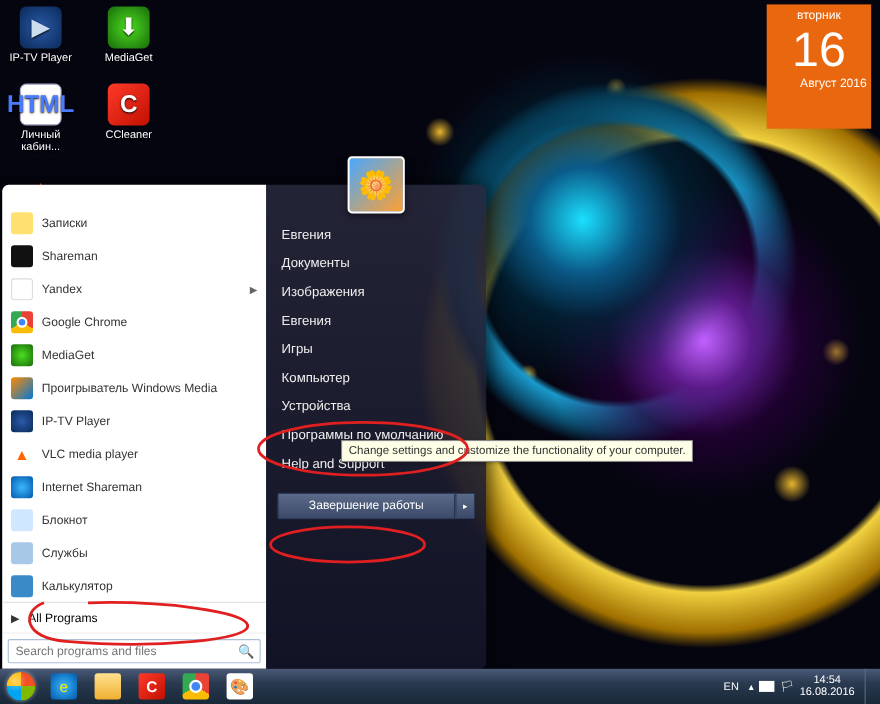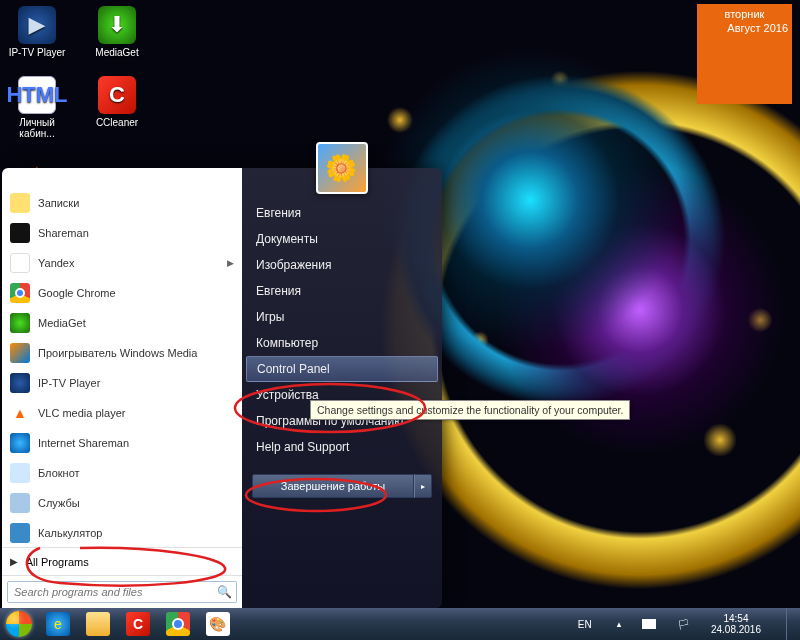--- a/index.html
+++ b/index.html
@@ -27,21 +27,21 @@
   
   .desktop-icons { position: absolute; top: 6px; left: 6px; display: flex; gap: 18px; flex-wrap: wrap; width: 200px; }
   .dicon { width: 62px; display: flex; flex-direction: column; align-items: center; color: #fff; font-size: 10px; text-align: center; text-shadow: 0 1px 2px #000; cursor: pointer; }
   .dicon .glyph { width: 38px; height: 38px; border-radius: 6px; margin-bottom: 3px; display: flex; align-items: center; justify-content: center; font-size: 22px; }
   .g-iptv { background: radial-gradient(circle,#2a5aa8,#0a2a58); color:#cde; }
   .g-mediaget { background: radial-gradient(circle,#4ade20,#1a6a0a); color:#fff; border-radius:50%;}
   .g-html { background:#fff; color:#4a7aff; border:1px solid #aac; font-size:10px; font-weight:bold; }
   .g-ccleaner { background: linear-gradient(135deg,#ff3a2a,#c01000); color:#fff; font-weight:bold; }
   .g-vlc { color:#f60; font-size:28px; }
   
-  .date-gadget { position:absolute; top:4px; right:8px; width:95px; height:100px; background:#e8670f; color:#fff; text-align:center; padding:4px; }
+  .date-gadget { position:absolute; top:4px; right:8px; width:95px; height:113px; background:#e8670f; color:#fff; text-align:center; padding:4px; }
   .date-gadget .dow { font-size:11px; }
   .date-gadget .daynum { font-size:44px; font-weight:300; line-height:1; margin-top:4px;}
   .date-gadget .monyr { font-size:11px; margin-top:2px;text-align:right;}
   
   .start-menu { position:absolute; left:2px; bottom:32px; width:440px; height:440px; display:flex;
     box-shadow:0 0 20px rgba(0,0,0,0.8); border-radius:6px; overflow:visible; }
   .sm-left { width:240px; background:#fff; display:flex; flex-direction:column; border-radius:6px 0 0 0; }
   .sm-programs { flex:1; overflow:hidden; padding:20px 0; }
   .sm-item { display:flex; align-items:center; height:30px; padding:0 8px; font-size:11px; color:#333; cursor:pointer; position:relative;}
   .sm-item .picon { width:20px; height:20px; margin-right:8px; display:flex; align-items:center; justify-content:center; font-size:14px; border-radius:3px;}
@@ -55,21 +55,21 @@
   .pi-wmp { background:linear-gradient(135deg,#ff8a00,#0078d7); border-radius:50%;}
   .pi-iptv { background:radial-gradient(circle,#2a5aa8,#0a2a58); color:#cde;}
   .pi-vlc { color:#f60; font-size:16px;}
   .pi-ie { background:radial-gradient(circle,#3bb7ff,#0058a8); border-radius:50%; color:#ffea00;}
   .pi-notepad { background:#cfe8ff; }
   .pi-services { background:#a8c8e8;}
   .pi-calc { background:#3a8ac8; color:#fff;}
   .sm-allprograms { border-top:1px solid #e0e0e0; height:28px; display:flex; align-items:center; padding:0 8px; font-size:11px; cursor:pointer;}
   .sm-allprograms .tri { margin-right:8px; font-size:10px; color:#333;}
   .sm-search { border-top:1px solid #e0e0e0; padding:5px; border-radius:0 0 0 6px;}
-  .sm-search input { width:100%; height:22px; border:1px solid #a8c0d8; border-radius:2px; padding:0 22px 0 6px; font-size:11px; font-style:italic; color:#888; outline:none;}
+  .sm-search input { width:100%; height:22px; border:1px solid #a8c0d8; border-radius:2px; padding:0 22px 0 6px; font-size:11px; color:#888; outline:none;}
   .sm-search { position:relative; }
   .sm-search .sicon { position:absolute; right:10px; top:9px; color:#4a7ac8; font-size:12px;}
   .sm-right { width:200px; background:linear-gradient(to bottom, rgba(40,40,60,0.88), rgba(20,20,40,0.92)); color:#fff; font-size:12px; padding:8px 0; position:relative; border-radius:0 6px 6px 0;}
   .sm-avatar { width:52px; height:52px; margin:-34px auto 6px; background:linear-gradient(135deg,#4aa8ff,#ffa030); border:2px solid #fff; border-radius:4px; box-shadow:0 2px 6px rgba(0,0,0,0.5); display:flex; align-items:center; justify-content:center; font-size:26px;}
   .sm-ritem { padding:6px 14px; cursor:pointer; font-size:12px; color:#eee;}
   .sm-ritem.highlight { background:linear-gradient(to bottom, rgba(120,150,200,0.55), rgba(80,100,150,0.55)); border:1px solid rgba(180,200,255,0.4); margin:0 4px; padding:5px 10px; border-radius:2px;}
   .sm-shutdown { margin:14px 10px 4px; display:flex; align-items:center;}
   .sm-shutdown .btn { flex:1; background:linear-gradient(to bottom,#5a6a88,#3a4a68); border:1px solid #2a3a58; color:#fff; font-size:11px; padding:5px 8px; border-radius:2px 0 0 2px; text-align:center; cursor:pointer;}
   .sm-shutdown .drop { width:18px; background:linear-gradient(to bottom,#5a6a88,#3a4a68); border:1px solid #2a3a58; border-left:1px solid #6a7a98; border-radius:0 2px 2px 0; display:flex; align-items:center; justify-content:center; font-size:8px; color:#fff; cursor:pointer; align-self:stretch;}
   
@@ -80,21 +80,21 @@
   .start-orb .orb { width:26px; height:26px; border-radius:50%; background:radial-gradient(circle at 30% 30%, #fff6, transparent 40%), conic-gradient(#f25022 0 90deg,#7fba00 90deg 180deg,#00a4ef 180deg 270deg,#ffb900 270deg 360deg); box-shadow:0 0 4px #fff8;}
   .tb-pin { width:40px; height:32px; display:flex; align-items:center; justify-content:center; cursor:pointer;}
   .tb-pin .ic { width:24px; height:24px; border-radius:3px; display:flex; align-items:center; justify-content:center; font-size:14px;}
   .ic-ie { background:radial-gradient(circle,#3bb7ff,#0058a8); border-radius:50%; color:#ffea00;}
   .ic-folder { background:linear-gradient(#ffe090,#f0b030);}
   .ic-cc { background:linear-gradient(135deg,#ff3a2a,#c01000); color:#fff; font-size:12px; font-weight:bold;}
   .ic-chrome { background:conic-gradient(#ea4335 0 120deg,#fbbc05 120deg 240deg,#34a853 240deg 360deg); border-radius:50%; position:relative;}
   .ic-chrome::after{content:"";position:absolute;inset:6px;background:#4285f4;border-radius:50%;border:2px solid #fff;}
   .ic-paint { background:#fff; position:relative;}
   .ic-paint::after{content:"🎨";font-size:14px;}
-  .tray { margin-left:auto; display:flex; align-items:center; color:#fff; font-size:10px; padding-right:4px; gap:21px;}
+  .tray { margin-left:auto; display:flex; align-items:center; color:#fff; font-size:10px; padding-right:4px; gap:5px;}
   .tray .lang { padding:2px 4px;}
   .tray .tri-up { font-size:9px; cursor:pointer;}
   .tray .flag { width:14px; height:10px; background:#fff; display:inline-block;}
   .tray .clock { text-align:center; line-height:1.15; cursor:pointer;}
   .tray .showdesk { width:10px; height:32px; border-left:1px solid #5a6a88; margin-left:4px; cursor:pointer;}
 </style>
 </head>
 <body>
 
 <div class="wallpaper"></div>
@@ -116,20 +116,21 @@
     <div class="glyph g-ccleaner">C</div>
     <span>CCleaner</span>
   </div>
   <div class="dicon" style="margin-top:-4px;">
     <div class="glyph g-vlc">▲</div>
   </div>
 </div>
 
 <div class="date-gadget">
   <div class="dow">вторник</div>
+  <div class="daynum">16</div>
   <div class="monyr">Август 2016</div>
 </div>
 
 <div class="start-menu">
   <div class="sm-left">
     <div class="sm-programs" id="sm-programs">
         <div class="sm-item">
           <div class="picon pi-notes"></div>
           <span>Записки</span>
         </div>
@@ -190,21 +191,20 @@
   </div>
   <div class="sm-right">
     <div class="sm-avatar">🌼</div>
     <div class="sm-ritem">Евгения</div>
     <div id="sm-right-items">
         <div class="sm-ritem">Документы</div>
         <div class="sm-ritem">Изображения</div>
         <div class="sm-ritem">Евгения</div>
         <div class="sm-ritem">Игры</div>
         <div class="sm-ritem">Компьютер</div>
-        <div class="sm-ritem highlight">Control Panel</div>
         <div class="sm-ritem">Устройства</div>
         <div class="sm-ritem">Программы по умолчанию</div>
         <div class="sm-ritem">Help and Support</div>
       </div>
     <div class="sm-shutdown">
       <div class="btn">Завершение работы</div>
       <div class="drop">▸</div>
     </div>
   </div>
 </div>
@@ -236,17 +236,17 @@
   <div class="tb-pin">
       <div class="ic ic-paint"></div>
     </div>
   <div class="tray">
     <span class="lang">EN</span>
     <span class="tri-up">▴</span>
     <span class="flag"></span>
     <span>🏳</span>
     <div class="clock">
       <div>14:54</div>
-      <div>24.08.2016</div>
+      <div>16.08.2016</div>
     </div>
     <div class="showdesk"></div>
   </div>
 </div>
 
 </body></html>

